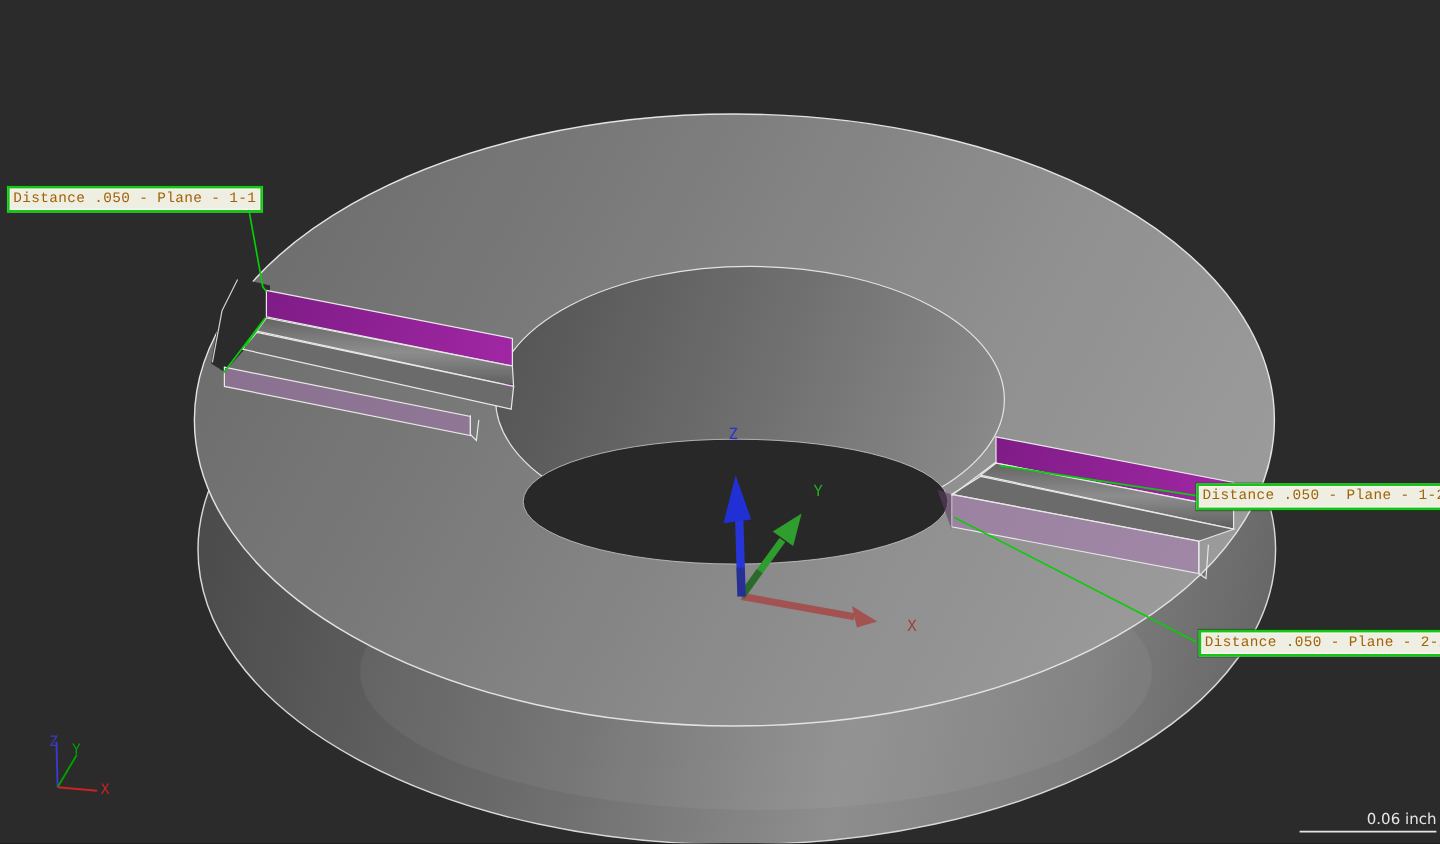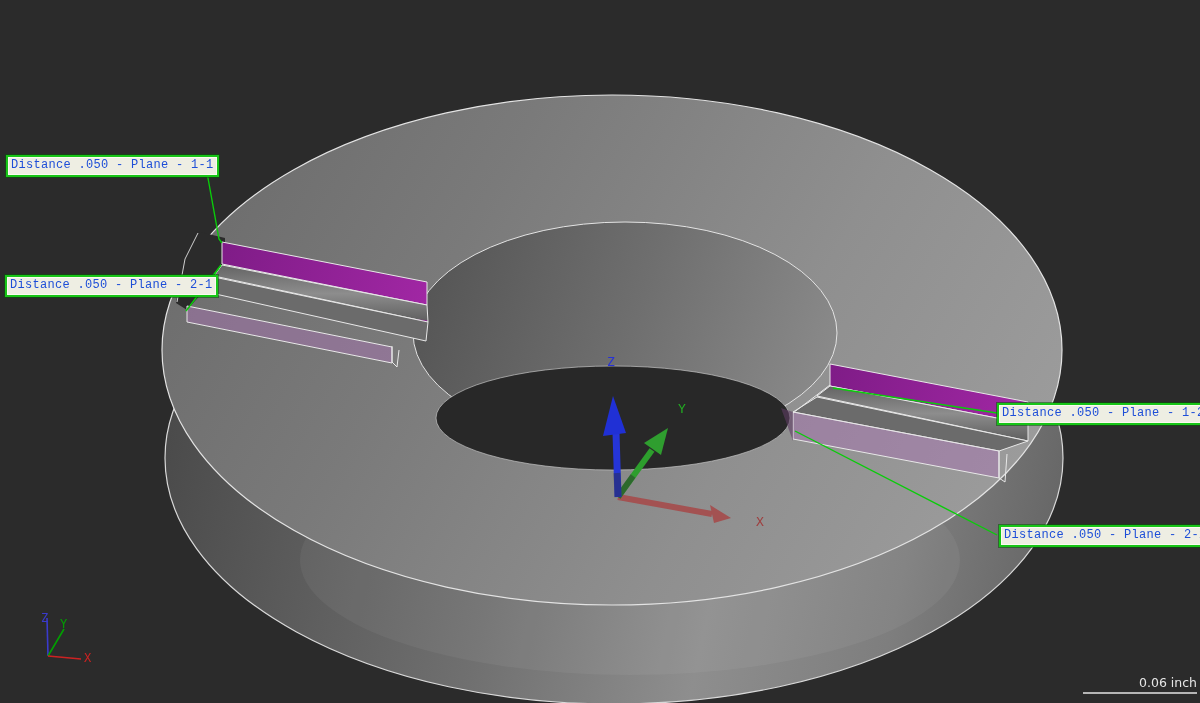--- a/index.html
+++ b/index.html
@@ -8,21 +8,21 @@
     background:#2b2b2b;
     font-family:"Liberation Sans",sans-serif;
   }
   #scene-svg{position:absolute;left:0;top:0;}
   .anno{
     position:absolute;
     box-sizing:border-box;
     background:#eeeee3;
     border:2px solid #17c517;
     box-shadow:0 0 0 1px rgba(6,90,6,.55), inset 0 0 0 1px #fbfbef;
-    color:#1d4ed8;
+    color:#a16207;
     font-family:"Liberation Mono",monospace;
     font-size:12px;
     line-height:17px;
     letter-spacing:.3px;
     padding:0 3px;
     white-space:nowrap;
     height:22px;
   }
   .svgtextmono{font-family:"DejaVu Sans Mono",monospace;}
   .svgtextsans{font-family:"DejaVu Sans",sans-serif;}
@@ -142,19 +142,18 @@
   </g>
 
   <g>
     <line x1="1083" y1="693" x2="1197" y2="693" stroke="#e5e5e5" stroke-width="1.5"></line>
     <text x="1197" y="687" font-size="12.5" class="svgtextsans" fill="#e5e5e5" text-anchor="end">0.06 inch</text>
   </g>
 </svg>
 
 <div class="anno" style="left:6px;top:155px;">Distance .050 - Plane - 1-1</div>
 
-<div class="anno" style="left:5px;top:275px;">Distance .050 - Plane - 2-1</div>
 
 <div class="anno" style="left:997px;top:403px;">Distance .050 - Plane - 1-2</div>
 
 <div class="anno" style="left:999px;top:525px;">Distance .050 - Plane - 2-2</div>
 
 </div>
 
 </body></html>

